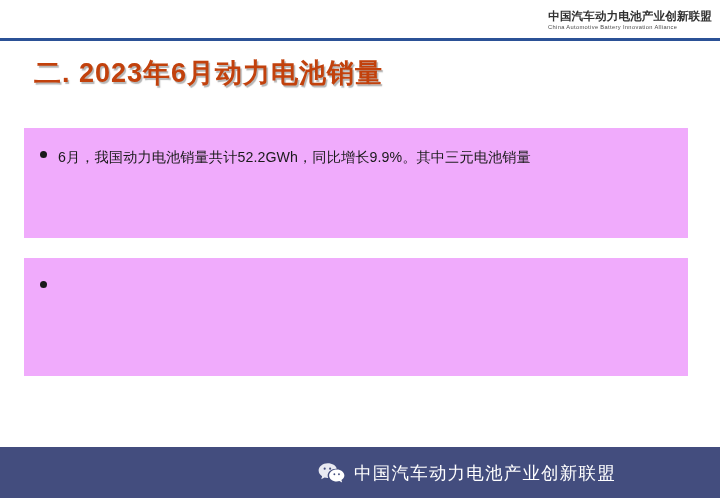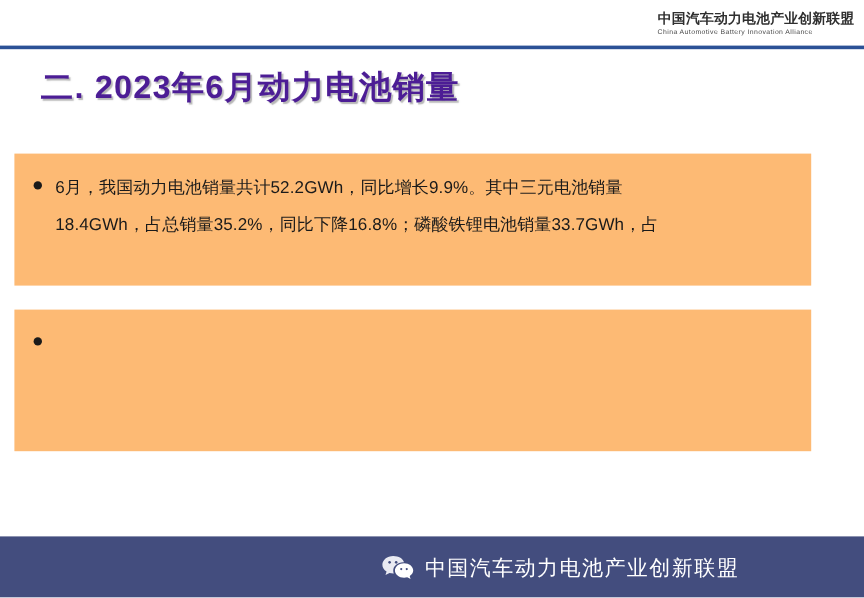--- a/index.html
+++ b/index.html
@@ -68,32 +68,32 @@
     transform-origin: left center;
   }
 
   
   #title {
     position: absolute;
     left: 34px;
     top: 55px;
     font-size: 27px;
     font-weight: bold;
-    color: #4c1d95;
+    color: #c2410c;
     letter-spacing: 1px;
     text-shadow: 1.5px 1.5px 1px rgba(120,120,120,0.55);
     white-space: nowrap;
   }
 
   
   .card {
     position: absolute;
-    left: 12px;
+    left: 24px;
     width: 664px;
-    background: #fdba74;
+    background: #f0abfc;
     box-sizing: border-box;
     padding: 14px 18px 14px 16px;
   }
   #card-1 { top: 128px; height: 110px; }
   #card-2 { top: 258px; height: 118px; }
 
   .bullet-row {
     display: flex;
     align-items: flex-start;
   }
@@ -176,21 +176,20 @@
 
 <div id="title">二.  2023年6月动力电池销量</div>
 
 <div class="card" id="card-1">
   <div class="bullet-row">
     <div class="bullet-dot">
       <span class="dot"></span>
     </div>
     <div class="para">
       <span class="ln">6月，我国动力电池销量共计52.2GWh，同比增长9.9%。其中三元电池销量</span>
-      <span class="ln">18.4GWh，占总销量35.2%，同比下降16.8%；磷酸铁锂电池销量33.7GWh，占</span>
     </div>
   </div>
 </div>
 
 <div class="card" id="card-2">
   <div class="bullet-row">
     <div class="bullet-dot">
       <span class="dot"></span>
     </div>
     <div class="para">

